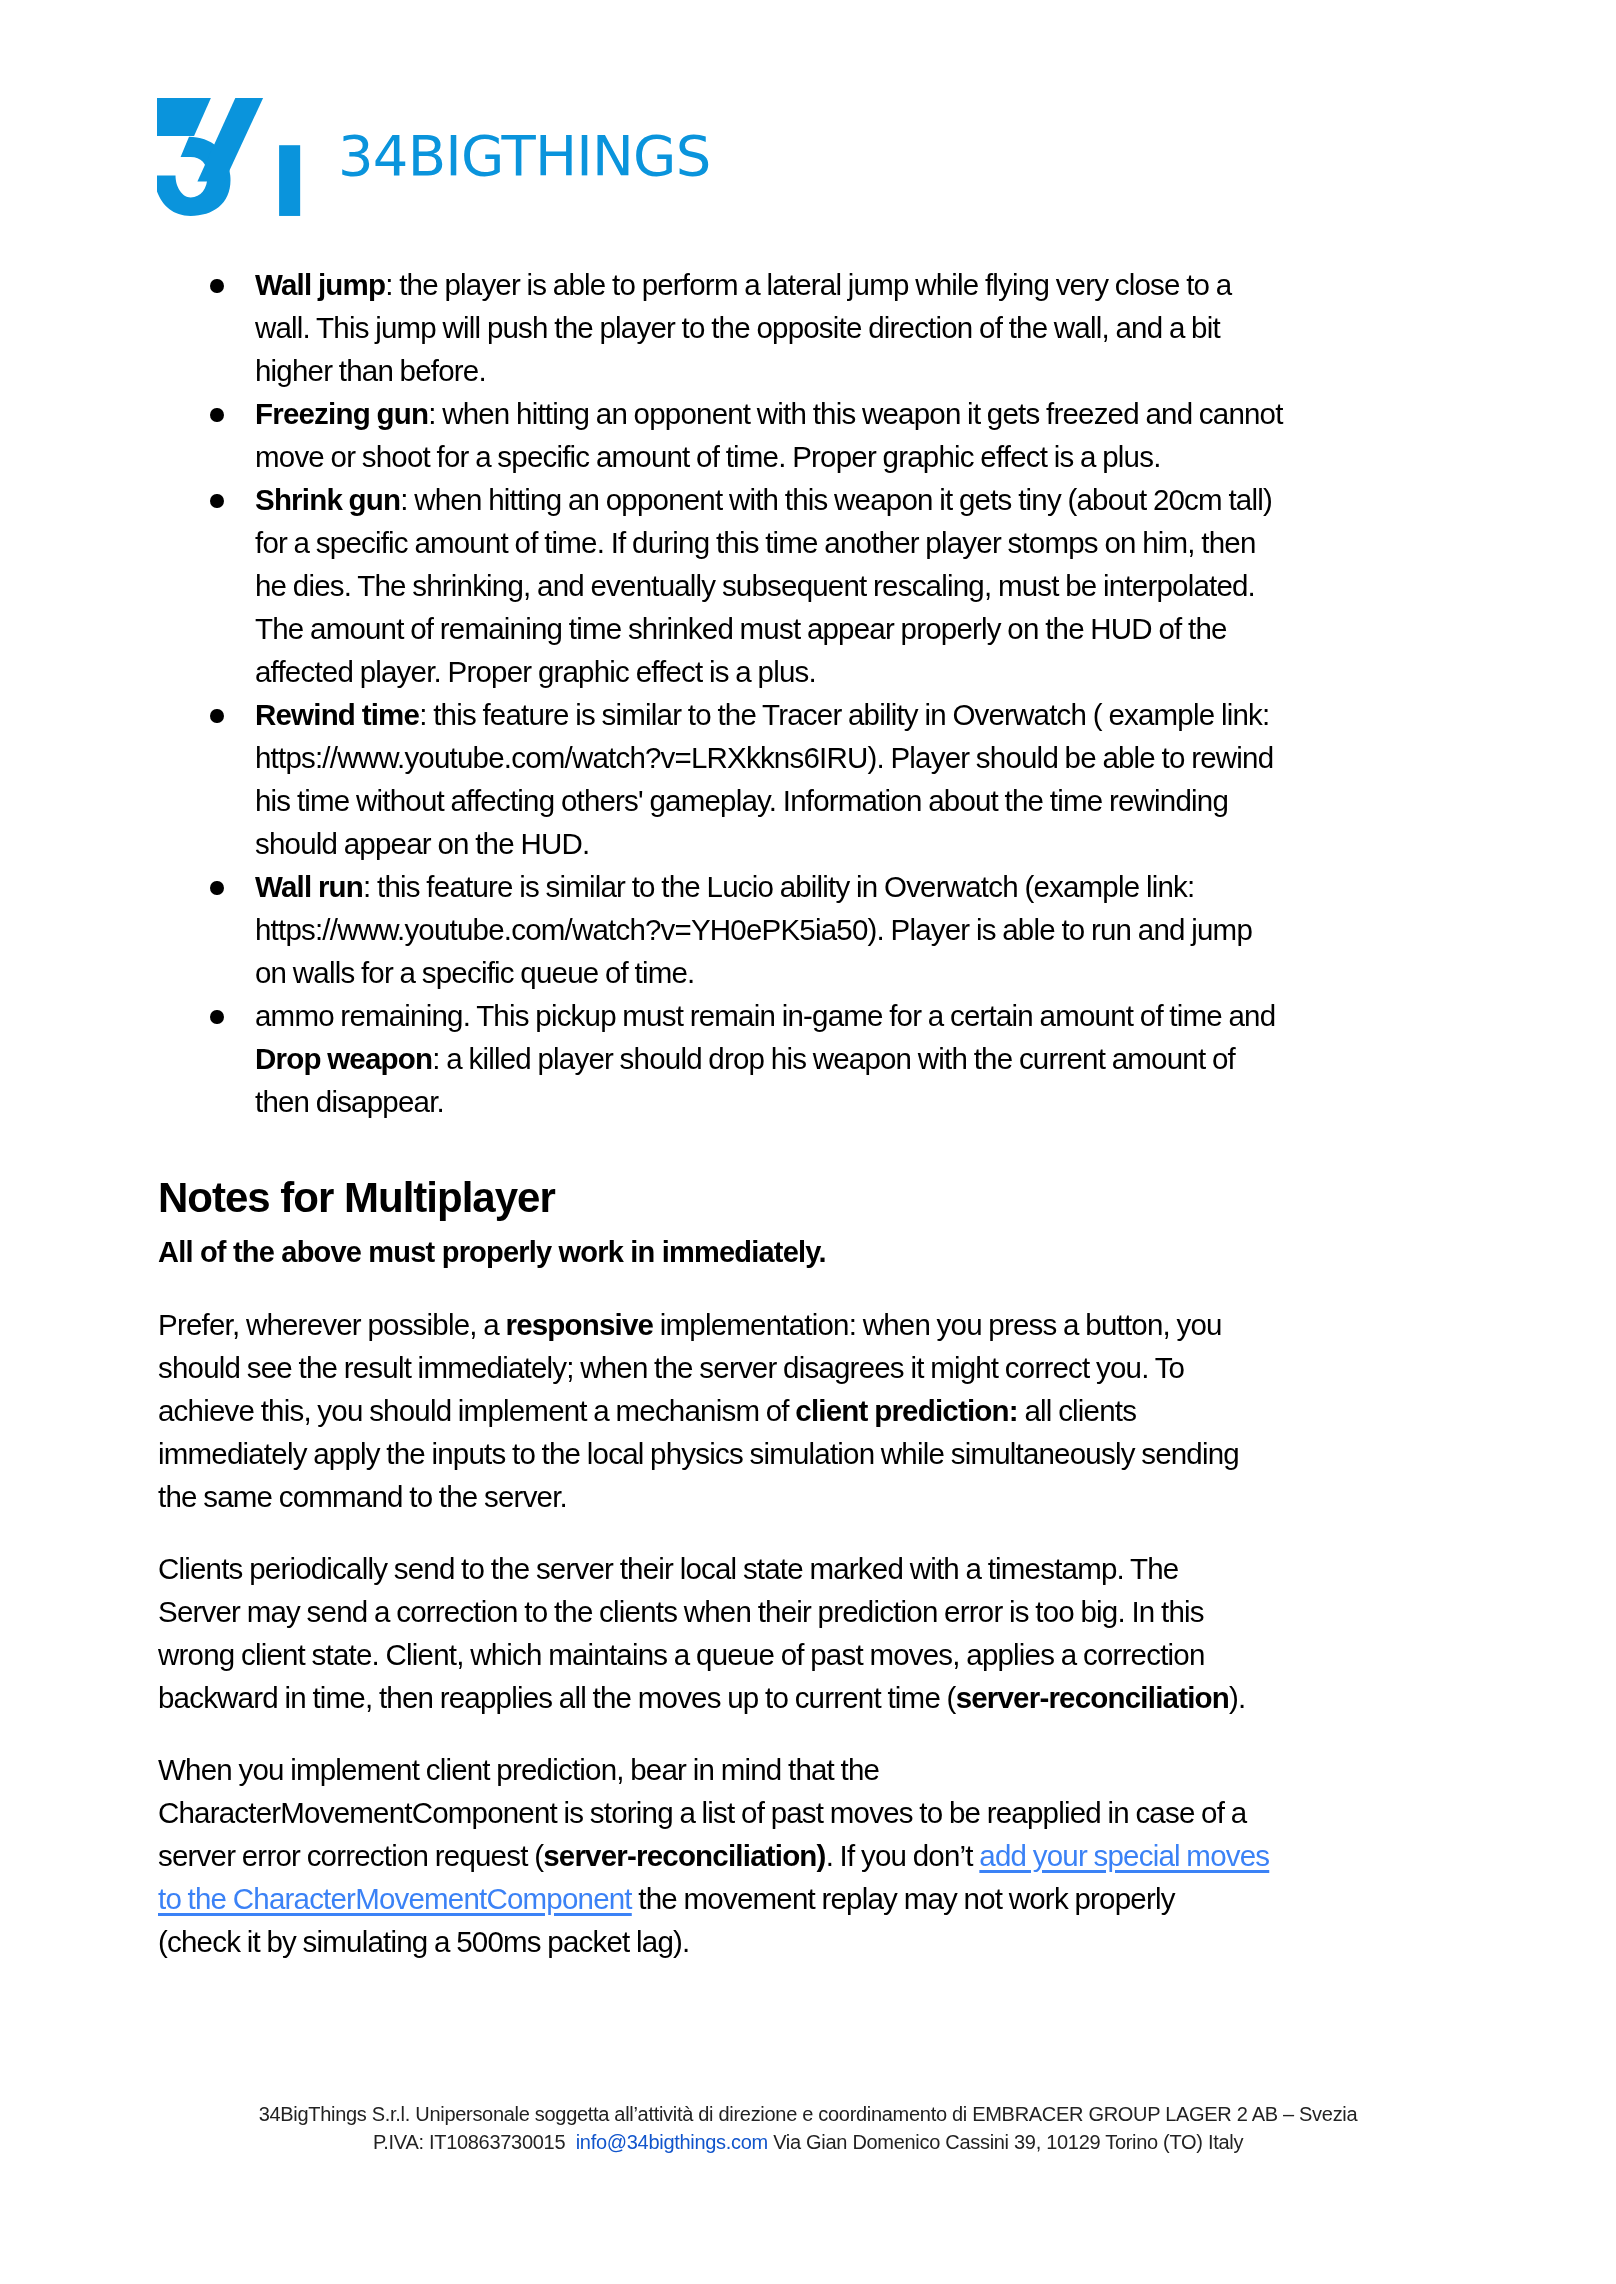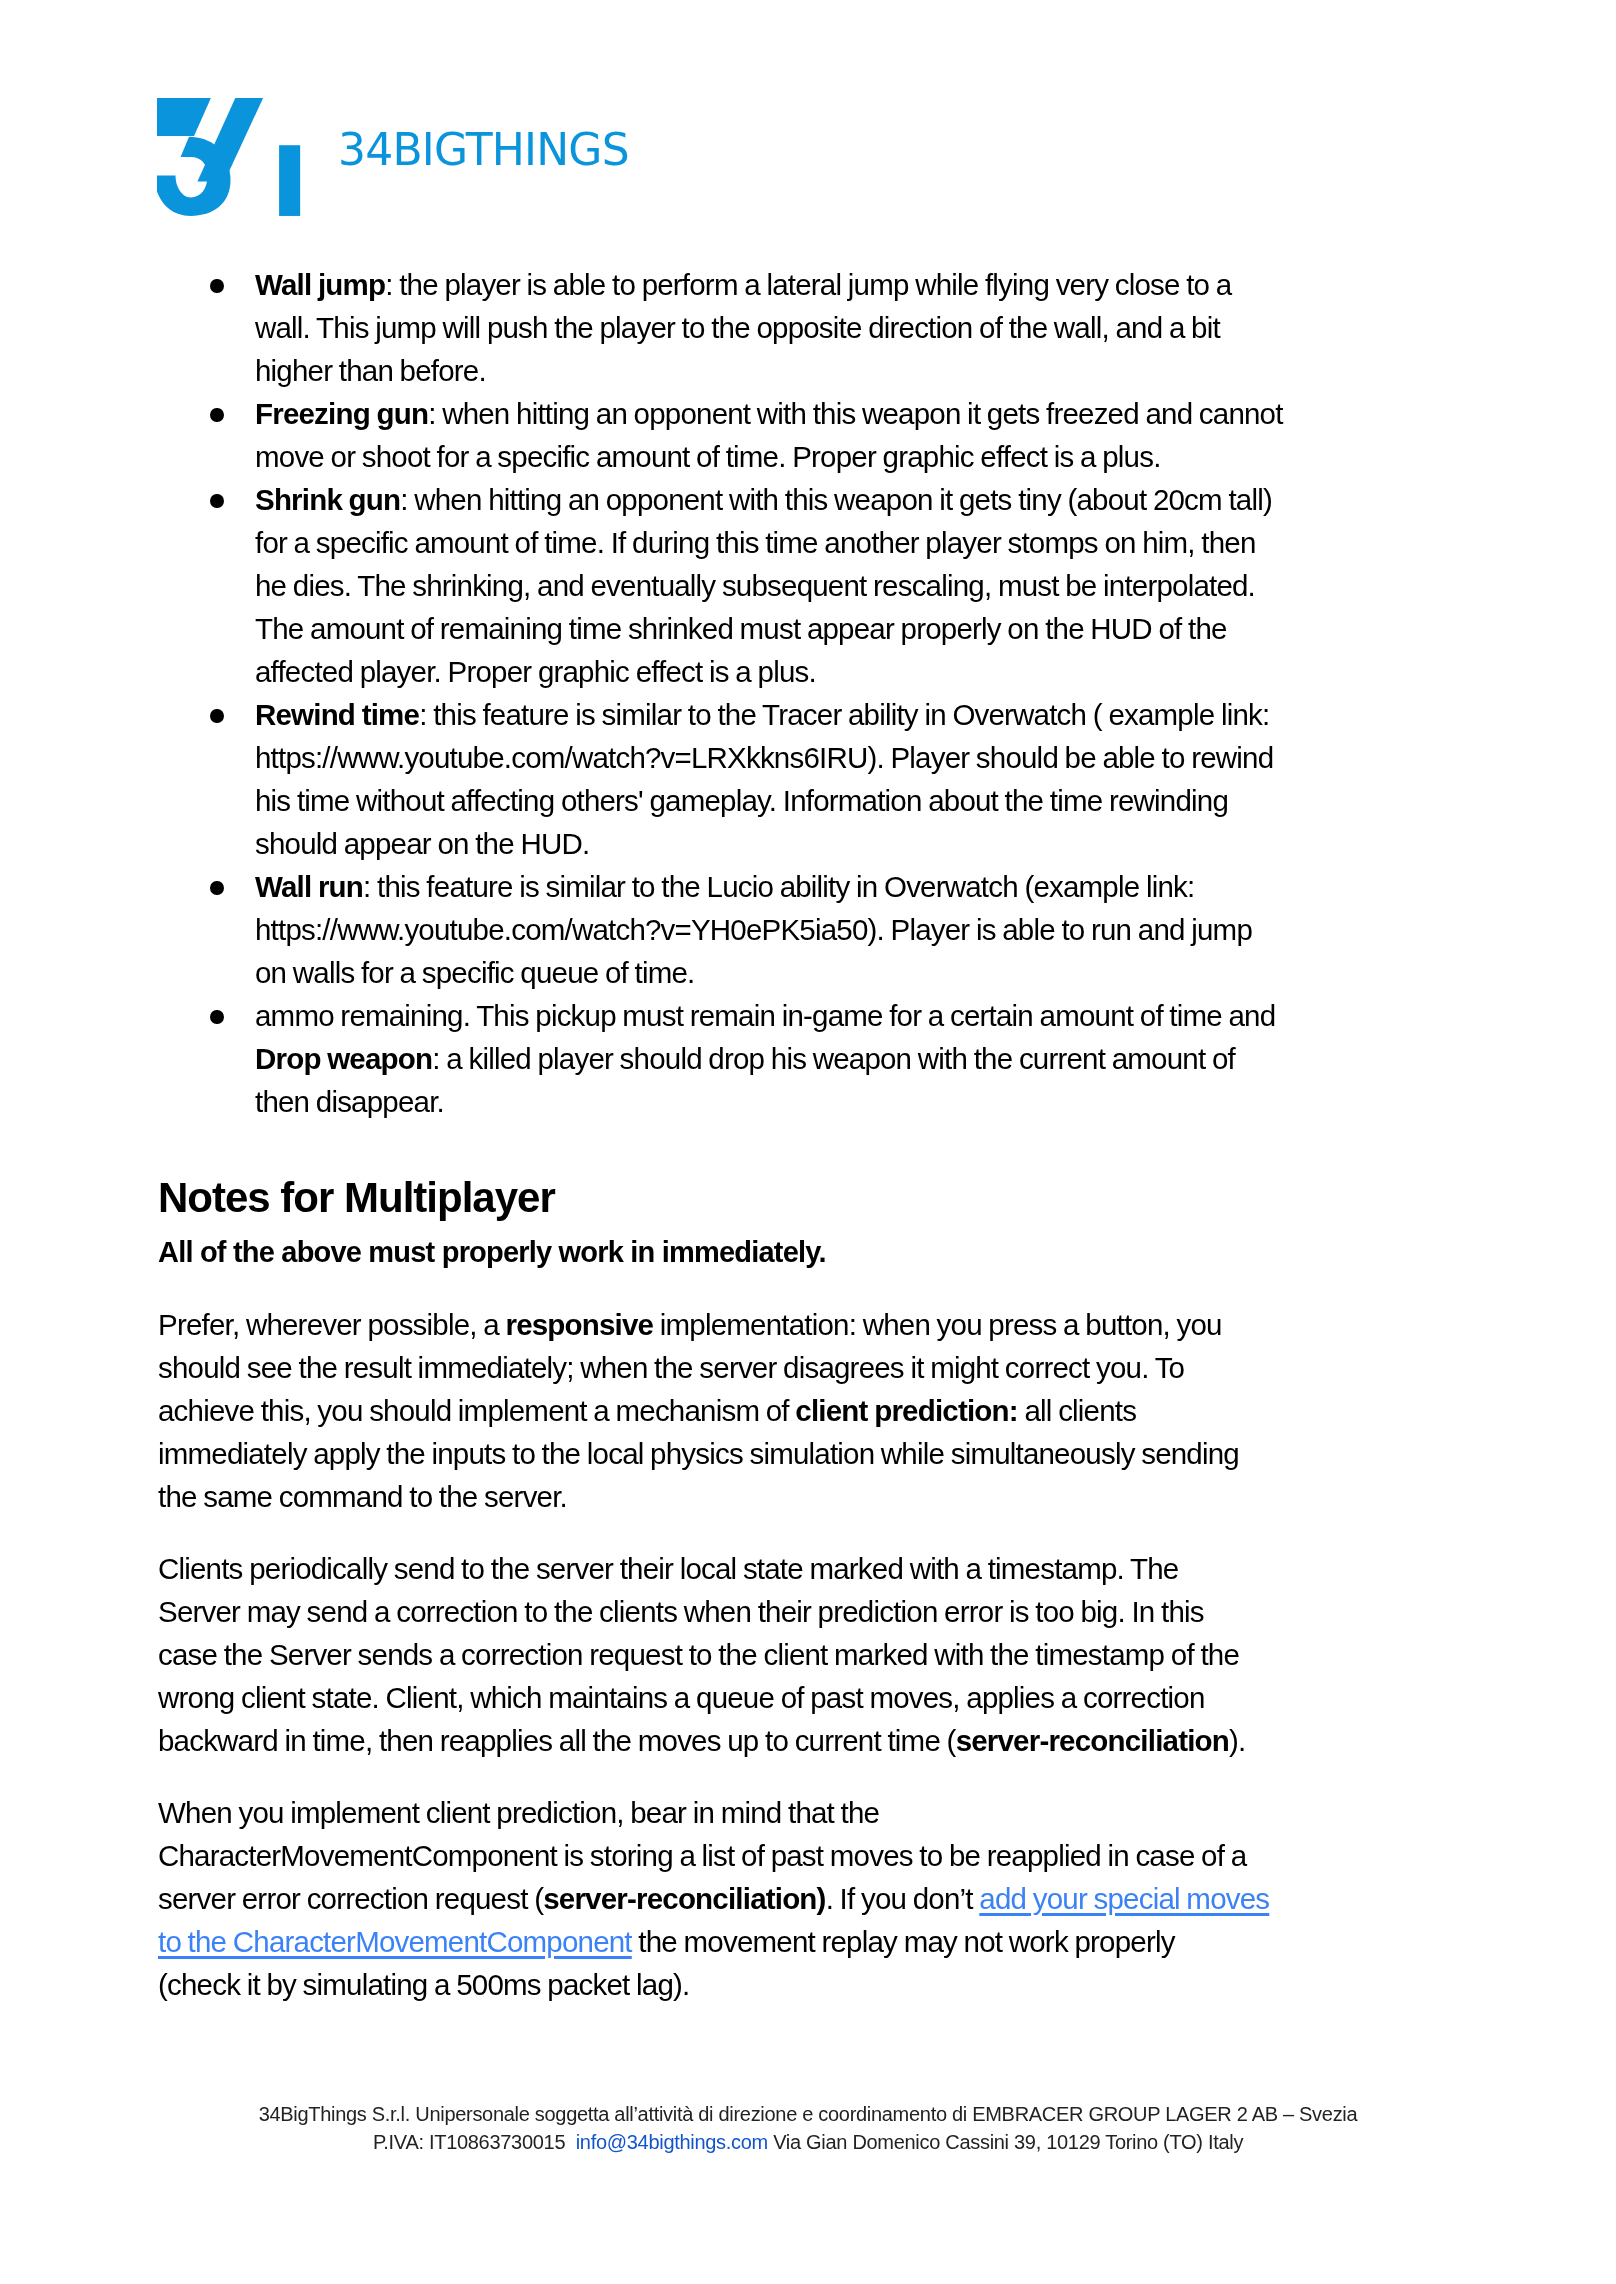--- a/index.html
+++ b/index.html
@@ -1,20 +1,20 @@
 <!DOCTYPE html>
 <html style="font-size:13.5px"><head>
 <meta charset="utf-8">
 <style>
   html, body { margin: 0; padding: 0; background: #ffffff; }
   body { width: 1616px; height: 2284px; position: relative; overflow: hidden;
          font-family: "Liberation Sans", sans-serif; color: #000; }
   .logo { position: absolute; left: 157px; top: 98px; width: 640px; height: 118px; }
   .logo-mark { position: absolute; left: 0; top: 0; width: 160px; height: 118px; }
-  .logo-word { position: absolute; left: 181px; top: 30px; font-size: 44px; font-weight: normal;
+  .logo-word { position: absolute; left: 181px; top: 30px; font-size: 56px; font-weight: normal;
                color: #0a94dc; letter-spacing: -0.8px; line-height: 1; font-family: "DejaVu Sans", sans-serif; }
   .content { position: absolute; left: 158px; top: 263px; width: 1330px; }
   .bullets { list-style: none; margin: 0; padding: 0; }
   .bullet-item { position: relative; padding-left: 97px; }
   .bullet-dot { position: absolute; left: 52px; top: 16px; width: 13.5px; height: 14.3px;
                 border-radius: 50%; background: #000; }
   .line { display: block; font-size: 29.5px; line-height: 43px; white-space: nowrap;
           letter-spacing: -0.8px; word-spacing: -0.8px; }
   b { font-weight: bold; }
   .heading { font-size: 42px; font-weight: bold; line-height: 51px; margin-top: 49px;
@@ -93,21 +93,20 @@
     <span class="line"><span>Prefer, wherever possible, a </span><b>responsive</b><span> implementation: when you press a button, you</span></span>
     <span class="line">should see the result immediately; when the server disagrees it might correct you. To</span>
     <span class="line"><span>achieve this, you should implement a mechanism of </span><b>client prediction:</b><span> all clients</span></span>
     <span class="line">immediately apply the inputs to the local physics simulation while simultaneously sending</span>
     <span class="line">the same command to the server.</span>
   </div>
 
   <div class="para">
     <span class="line">Clients periodically send to the server their local state marked with a timestamp. The</span>
     <span class="line">Server may send a correction to the clients when their prediction error is too big. In this</span>
-    <span class="line">case the Server sends a correction request to the client marked with the timestamp of the</span>
     <span class="line">wrong client state. Client, which maintains a queue of past moves, applies a correction</span>
     <span class="line"><span>backward in time, then reapplies all the moves up to current time (</span><b>server-reconciliation</b><span>).</span></span>
   </div>
 
   <div class="para">
     <span class="line">When you implement client prediction, bear in mind that the</span>
     <span class="line">CharacterMovementComponent is storing a list of past moves to be reapplied in case of a</span>
     <span class="line"><span>server error correction request (</span><b class="alt-bold">server-reconciliation)</b><span>. If you don’t </span><a class="doc-link" href="#">add your special moves</a></span>
     <span class="line"><a class="doc-link" href="#">to the CharacterMovementComponent</a><span> the movement replay may not work properly</span></span>
     <span class="line">(check it by simulating a 500ms packet lag).</span>

